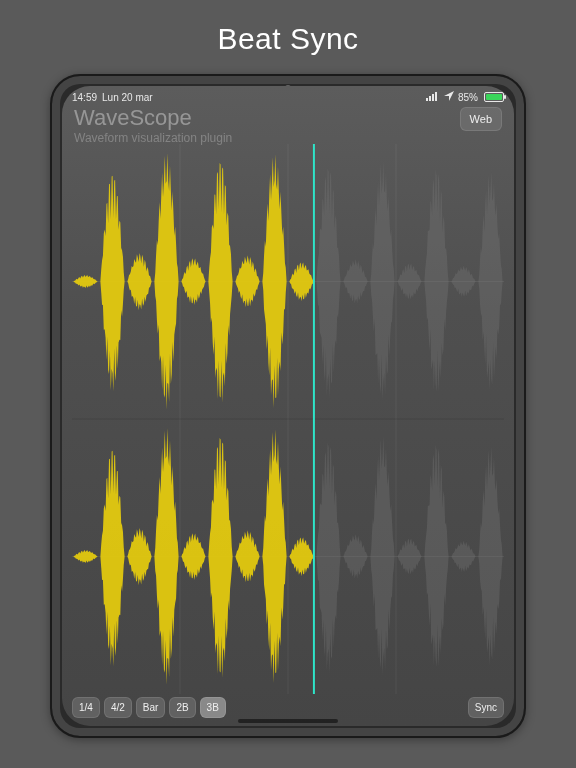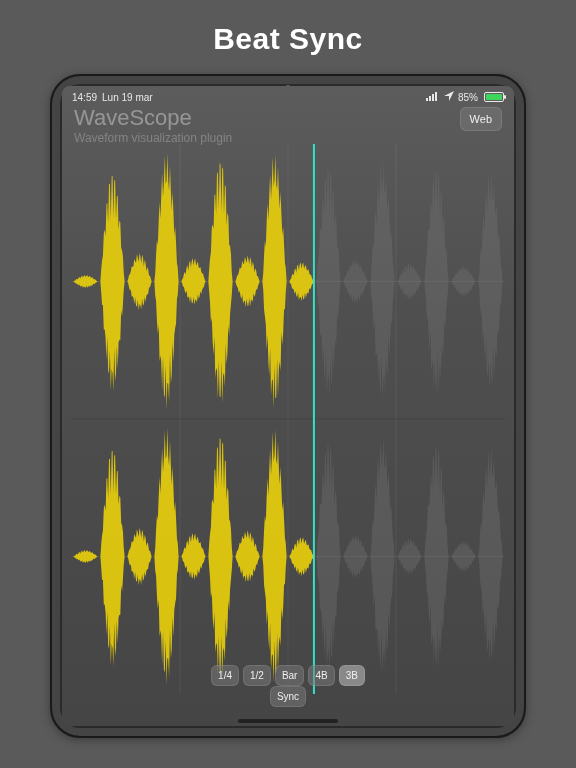--- a/index.html
+++ b/index.html
@@ -8,21 +8,21 @@
       height: 768px;
       background: #5a5a5a;
       font-family: -apple-system, "Helvetica Neue", Arial, sans-serif;
       overflow: hidden;
       position: relative;
     }
     .page-title {
       text-align: center;
       color: #fff;
       font-size: 30px;
-      font-weight: 700;
+      font-weight: 400;
       padding: 22px 0 18px 0;
       letter-spacing: 0.5px;
     }
     .tablet {
       width: 476px;
       height: 664px;
       margin: 0 auto;
       background: #2a2a2a;
       border-radius: 30px;
       border: 2px solid #1a1a1a;
@@ -38,21 +38,21 @@
       display: flex;
       gap: 6px;
       align-items: center;
     }
     .camera-dot { width: 5px; height: 5px; border-radius: 50%; background: #555; }
     .camera-lens { width: 6px; height: 6px; border-radius: 50%; background: #666; }
     .screen {
       width: 100%;
       height: 100%;
       background: linear-gradient(180deg, #5c5c5c 0%, #4f4f4f 35%, #454545 100%);
-      border-radius: 8px;
+      border-radius: 28px;
       position: relative;
       overflow: hidden;
     }
     .status-bar {
       display: flex;
       justify-content: space-between;
       align-items: center;
       padding: 5px 10px 0 10px;
       font-size: 10px;
       color: #e8e8e8;
@@ -109,22 +109,22 @@
     .pill-btn.active { background: rgba(160,160,160,.75); }
 
     .waveform-area {
       position: absolute;
       left: 10px; right: 10px; top: 58px; bottom: 32px;
     }
     .waveform-svg { width:100%; height:100%; display:block; }
 
     .bottom-bar {
       position:absolute;
-      left: 10px; right: 10px; bottom: 19px;
-      display:flex; justify-content: space-between; align-items:center;flex-direction:column;
+      left: 10px; right: 10px; bottom: 8px;
+      display:flex; justify-content: space-between; align-items:center;
     }
     .btn-group { display:flex; gap: 4px; }
 
     .home-indicator {
       position:absolute;
       bottom: 3px; left: 50%; transform: translateX(-50%);
       width: 100px; height: 4px; border-radius: 3px;
       background: rgba(20,20,20,.7);
     }
   </style>
@@ -140,21 +140,21 @@
     <span class="camera-lens"></span>
     <span class="camera-dot"></span>
       <span class="camera-dot"></span>
   </div>
 
   <div class="screen">
 
     <div class="status-bar">
       <div class="status-left">
         <span>14:59</span>
-        <span>Lun 19 mar</span>
+        <span>Lun 20 mar</span>
       </div>
       <div class="status-right">
         <span>
           <svg width="14" height="10" viewBox="0 0 14 10">
             <rect x="0" y="7" width="2" height="3" fill="#e8e8e8"></rect>
             <rect x="3" y="5" width="2" height="5" fill="#e8e8e8"></rect>
             <rect x="6" y="3" width="2" height="7" fill="#e8e8e8"></rect>
             <rect x="9" y="1" width="2" height="9" fill="#e8e8e8"></rect>
           </svg>
         </span>
@@ -223,23 +223,23 @@
             <path d="M413.9 132.5 L414.8 125.9 L415.6 110.3 L416.5 99.0 L417.4 105.3 L418.3 80.6 L419.2 68.0 L420.1 85.1 L420.9 58.4 L421.8 43.7 L422.7 68.3 L423.6 46.0 L424.5 29.3 L425.4 57.5 L426.3 44.2 L427.1 26.6 L428.0 55.0 L428.9 52.5 L429.8 36.2 L430.7 61.9 L431.6 69.2 L432.4 57.0 L433.3 78.3 L434.2 91.5 L435.1 86.4 L436.0 102.6 L436.9 116.3 L437.7 120.7 L438.6 132.5 L438.6 132.5 L437.7 142.4 L436.9 155.8 L436.0 153.5 L435.1 176.4 L434.2 183.4 L433.3 178.2 L432.4 207.9 L431.6 195.4 L430.7 209.0 L429.8 226.5 L428.9 190.7 L428.0 232.1 L427.1 226.3 L426.3 207.7 L425.4 238.6 L424.5 209.2 L423.6 219.1 L422.7 225.9 L421.8 183.0 L420.9 213.0 L420.1 198.3 L419.2 180.5 L418.3 189.3 L417.4 165.9 L416.5 163.3 L415.6 155.4 L414.8 139.2 L413.9 132.5 Z" fill="#777777" opacity="0.35"></path>
             <path d="M413.9 397.5 L414.8 390.9 L415.6 375.3 L416.5 364.0 L417.4 370.3 L418.3 345.6 L419.2 333.0 L420.1 350.1 L420.9 323.4 L421.8 308.7 L422.7 333.3 L423.6 311.0 L424.5 294.3 L425.4 322.5 L426.3 309.2 L427.1 291.6 L428.0 320.0 L428.9 317.5 L429.8 301.2 L430.7 326.9 L431.6 334.2 L432.4 322.0 L433.3 343.3 L434.2 356.5 L435.1 351.4 L436.0 367.6 L436.9 381.3 L437.7 385.7 L438.6 397.5 L438.6 397.5 L437.7 407.4 L436.9 420.8 L436.0 418.5 L435.1 441.4 L434.2 448.4 L433.3 443.2 L432.4 472.9 L431.6 460.4 L430.7 474.0 L429.8 491.5 L428.9 455.7 L428.0 497.1 L427.1 491.3 L426.3 472.7 L425.4 503.6 L424.5 474.2 L423.6 484.1 L422.7 490.9 L421.8 448.0 L420.9 478.0 L420.1 463.3 L419.2 445.5 L418.3 454.3 L417.4 430.9 L416.5 428.3 L415.6 420.4 L414.8 404.2 L413.9 397.5 Z" fill="#777777" opacity="0.35"></path>
           </g>
         <line id="wf-playhead" y1="0" y2="530" stroke-width="2" x1="246.40000000000003" x2="246.40000000000003" stroke="#2ee5c9"></line>
       </svg>
     </div>
 
     <div class="bottom-bar">
       <div class="btn-group" id="beat-buttons">
           <div class="pill-btn small">1/4</div>
-          <div class="pill-btn small">1/2</div>
+          <div class="pill-btn small">4/2</div>
           <div class="pill-btn small">Bar</div>
-          <div class="pill-btn small">4B</div>
+          <div class="pill-btn small">2B</div>
           <div class="pill-btn small active">3B</div>
         </div>
       <div class="pill-btn small">Sync</div>
     </div>
 
     <div class="home-indicator"></div>
   </div>
 </div>
 
 </body></html>

